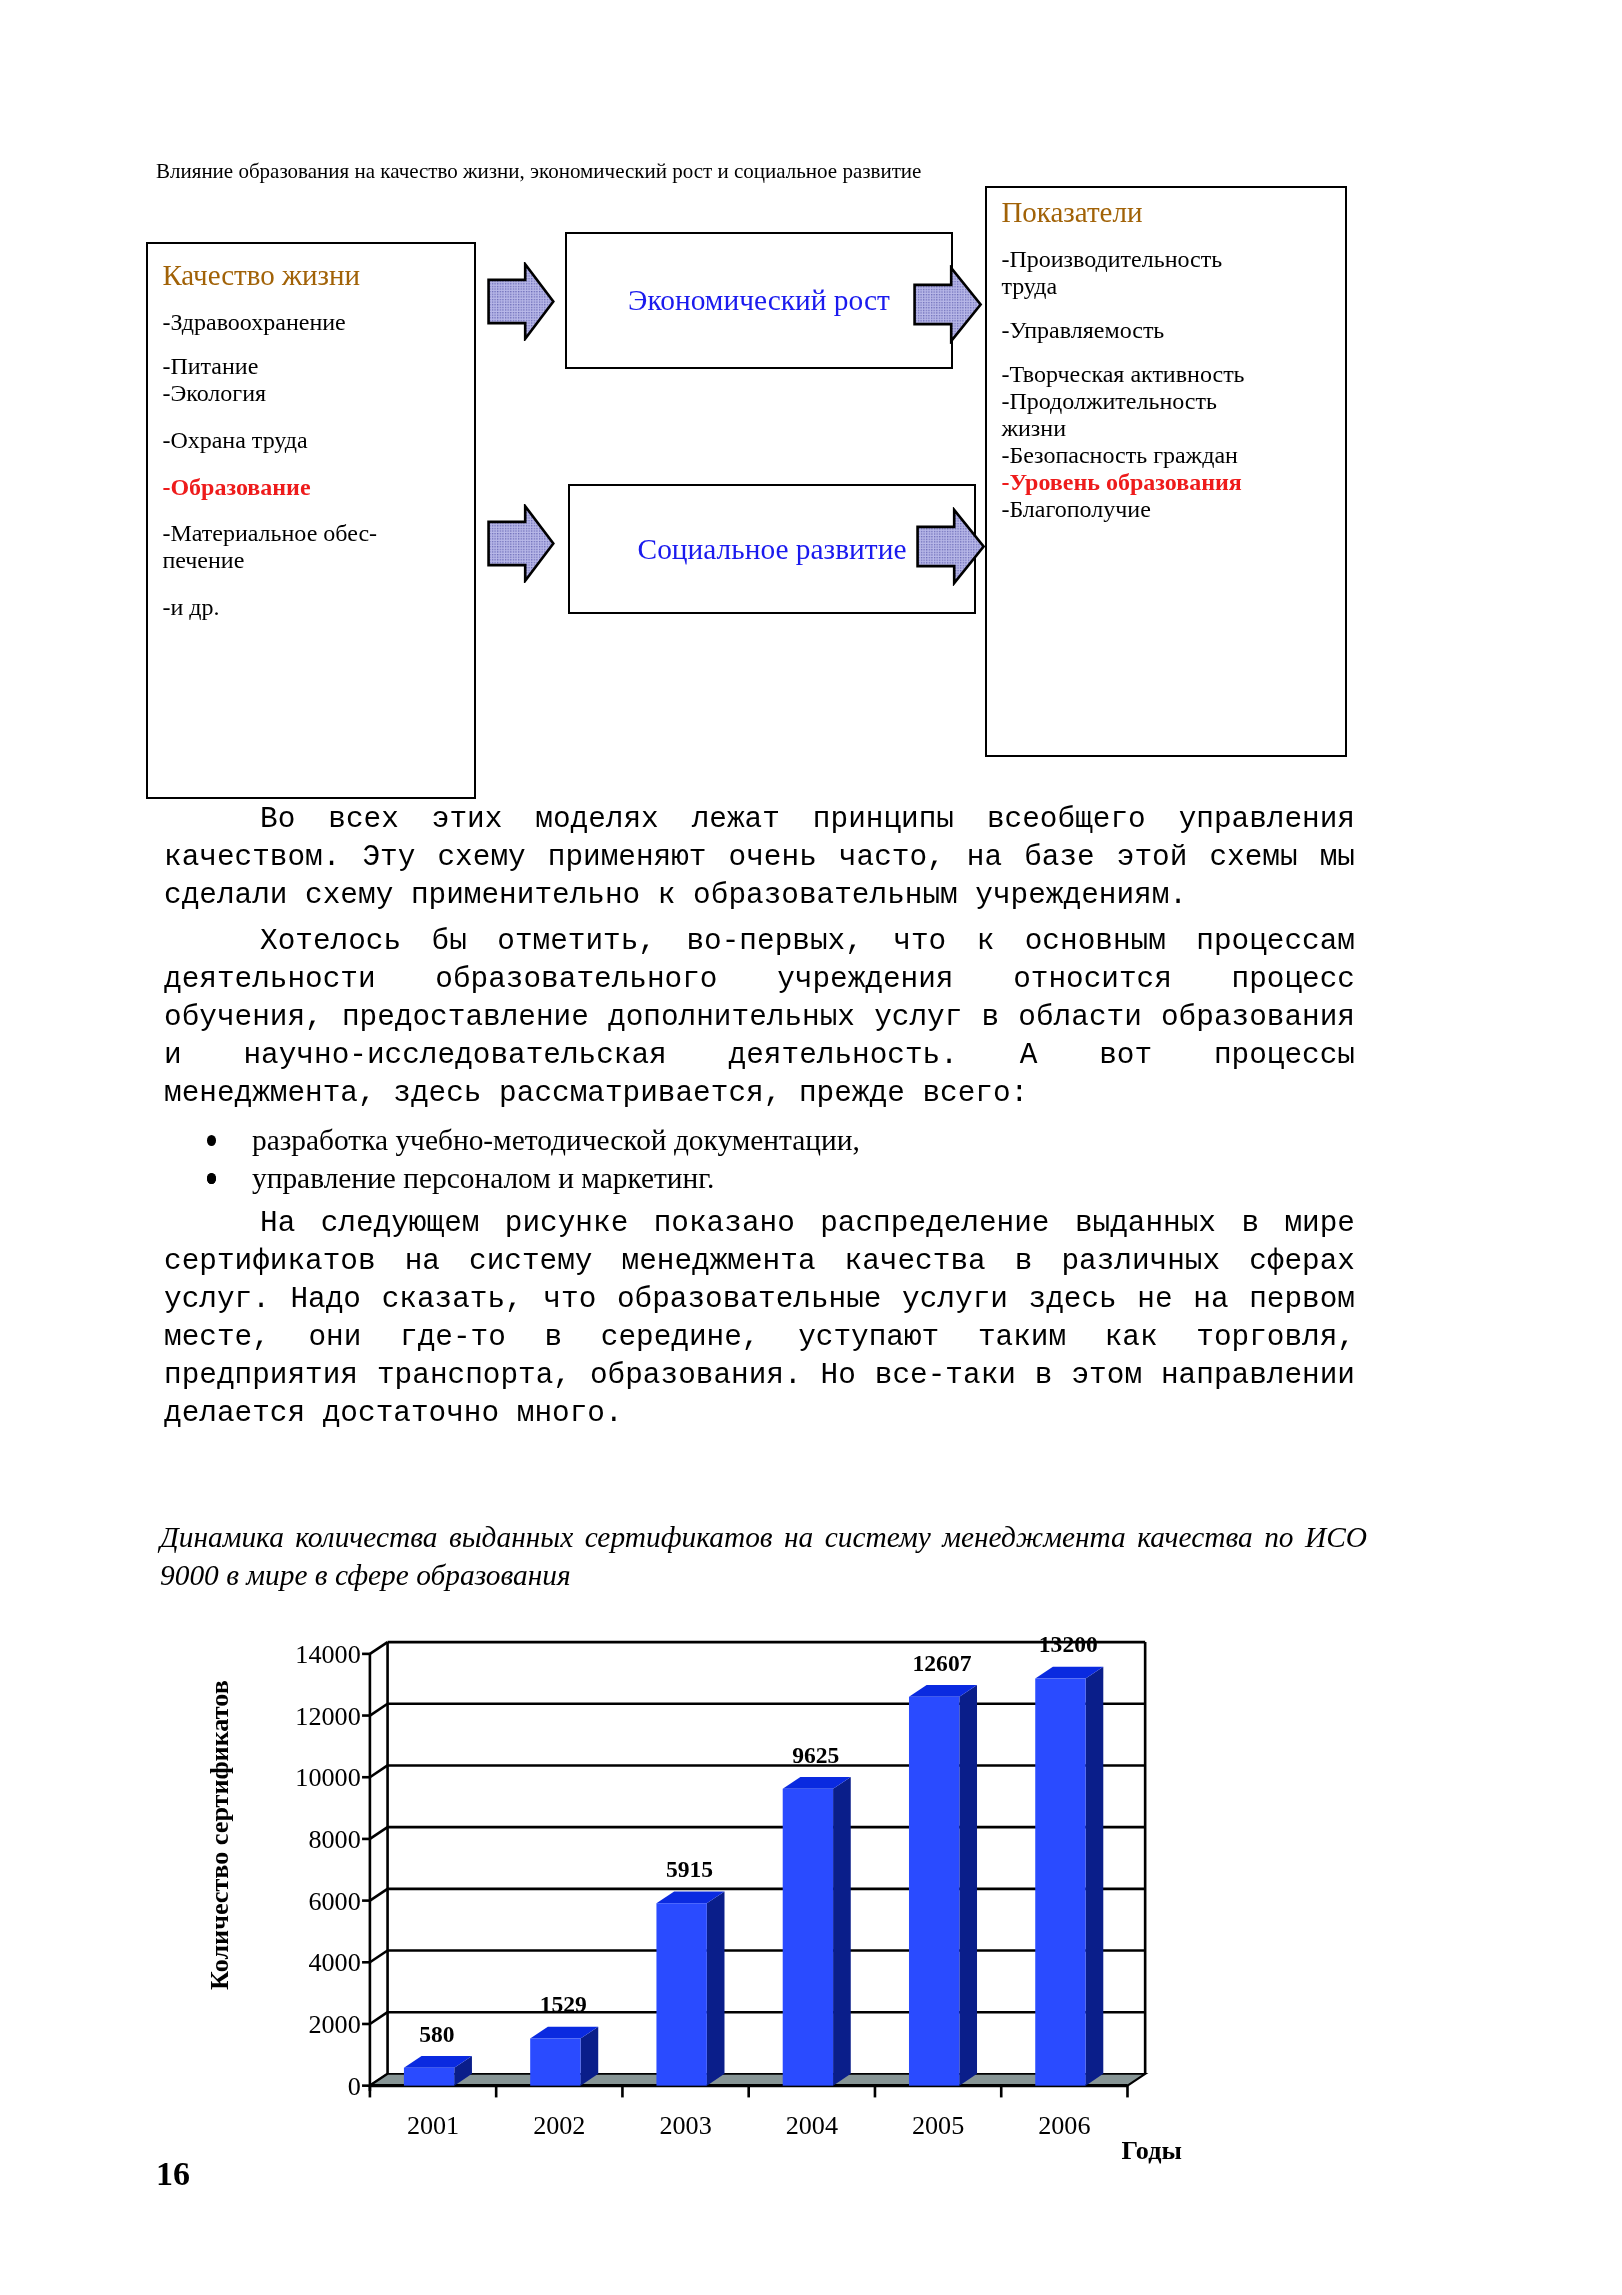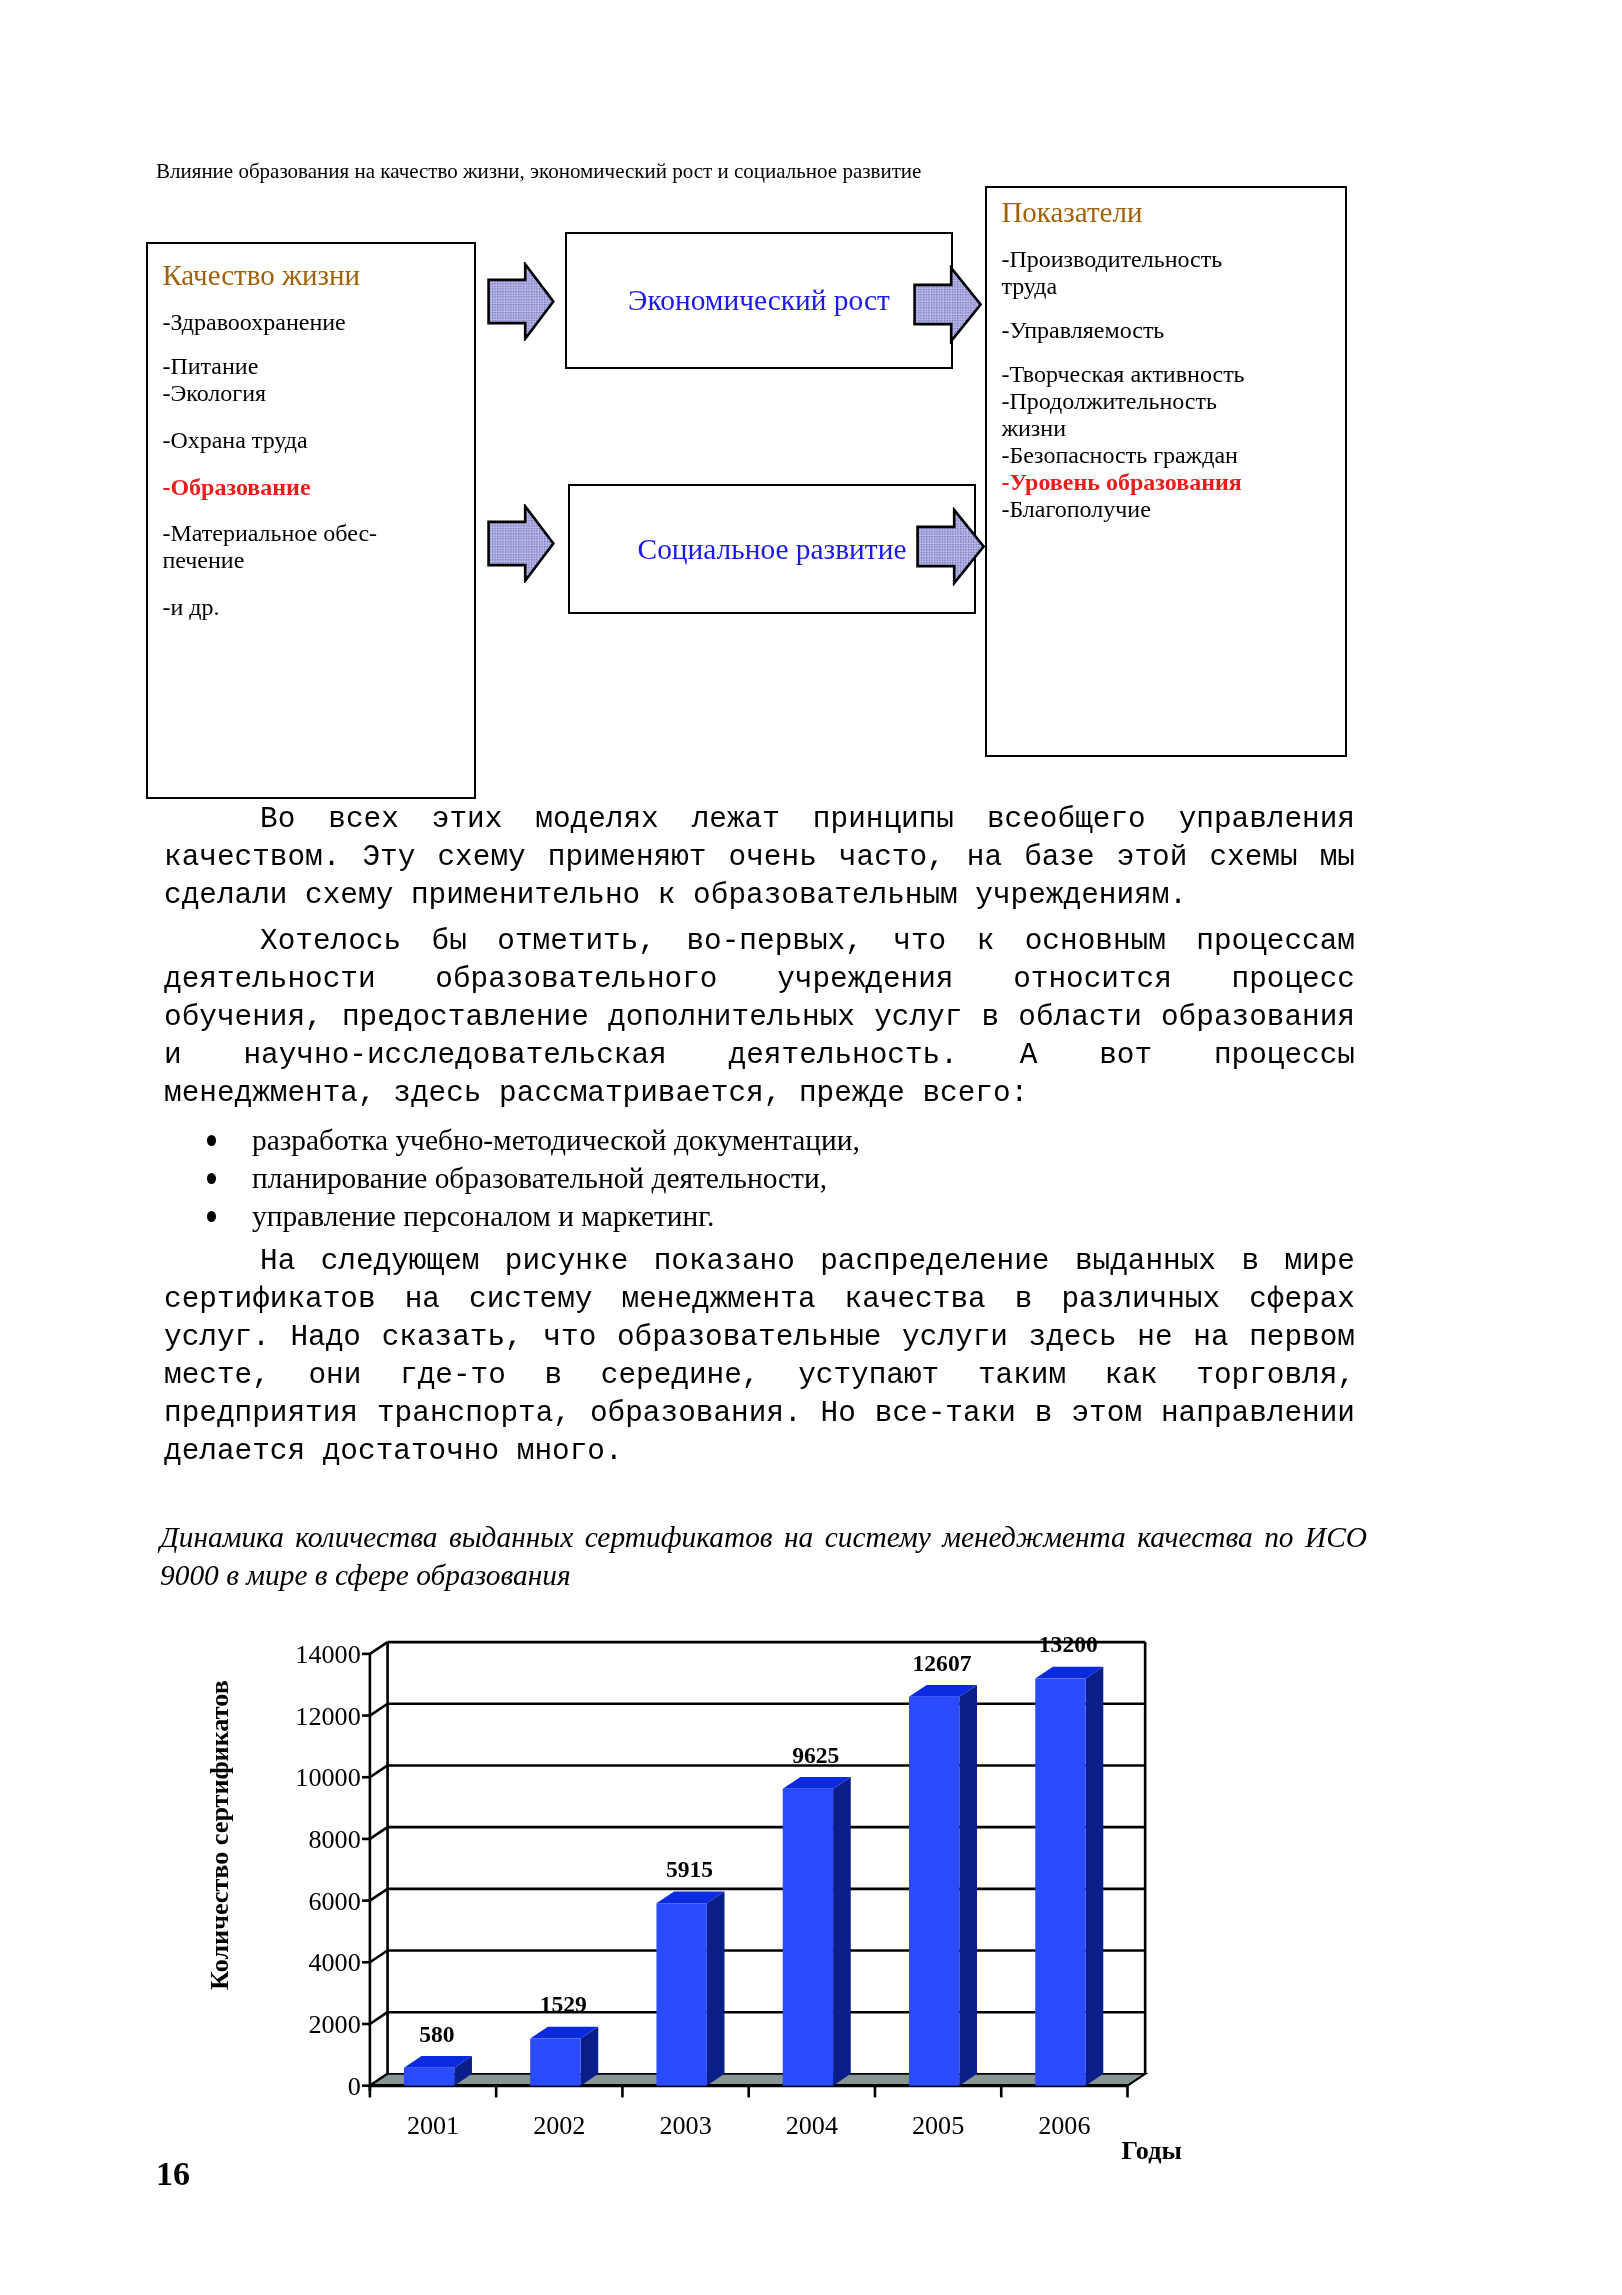--- a/index.html
+++ b/index.html
@@ -78,21 +78,21 @@
   <div class="it">-Безопасность граждан</div>
   <div class="it red">-Уровень образования</div>
   <div class="it">-Благополучие</div>
 </div>
 
 <div class="body-text" style="top:793px;">
   <p>Во всех этих моделях лежат принципы всеобщего управления качеством. Эту схему применяют очень часто, на базе этой схемы мы сделали схему применительно к образовательным учреждениям.</p>
   <p>Хотелось бы отметить, во-первых, что к основным процессам деятельности образовательного учреждения относится процесс обучения, предоставление дополнительных услуг в области образования и научно-исследовательская деятельность. А вот процессы менеджмента, здесь рассматривается, прежде всего:</p>
   <ul class="bullets">
     <li><span class="dot"></span><span>разработка учебно-методической документации,</span></li>
-    <li><span class="dot"></span><span>планирование образовательной деятельности,</span></li>
+    <li><span class="dot"></span></li>
     <li><span class="dot"></span><span>управление персоналом и маркетинг.</span></li>
   </ul>
   <p>На следующем рисунке показано распределение выданных в мире сертификатов на систему менеджмента качества в различных сферах услуг. Надо сказать, что образовательные услуги здесь не на первом месте, они где-то в середине, уступают таким как торговля, предприятия транспорта, образования. Но все-таки в этом направлении делается достаточно много.</p>
 </div>
 
 <div class="caption" style="top:1518px;">Динамика количества выданных сертификатов на систему менеджмента качества по ИСО 9000 в мире в сфере образования</div>
 
 <svg class="abs" id="chart" style="left:0; top:0;" width="1623" height="2295" viewBox="0 0 2480 3508">
     <line x1="565" y1="3188" x2="592" y2="3170" stroke="#000" stroke-width="4"></line>
     <line x1="553" y1="3188" x2="565" y2="3188" stroke="#000" stroke-width="4"></line>

